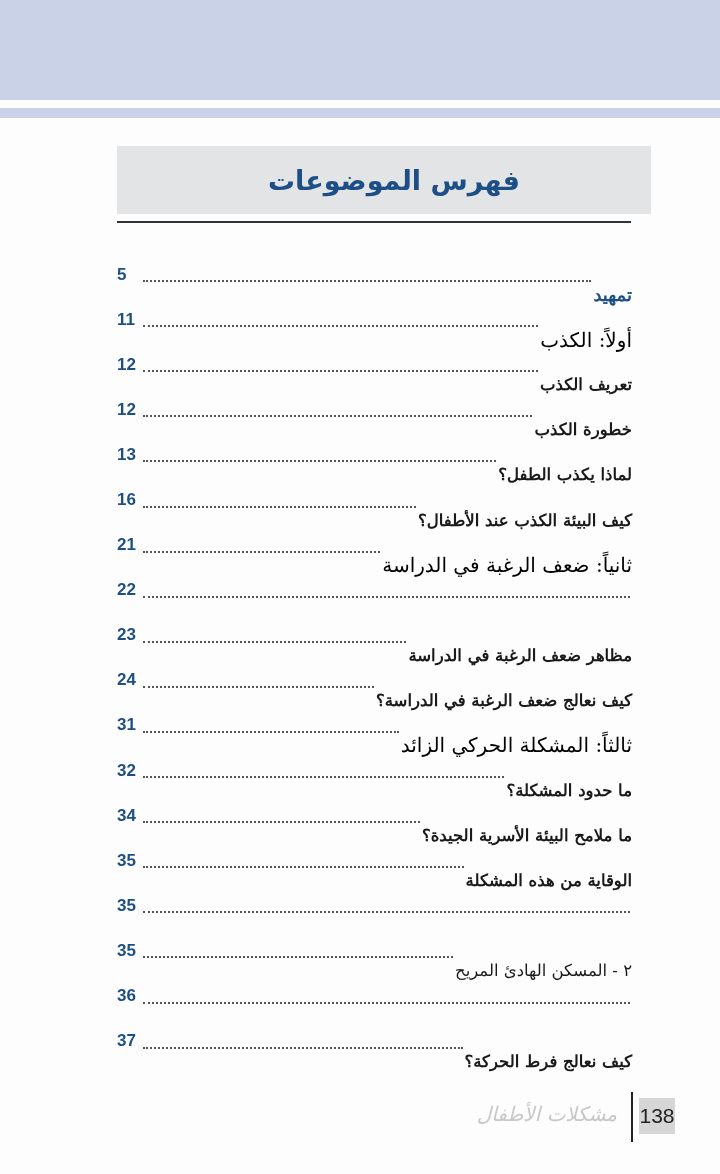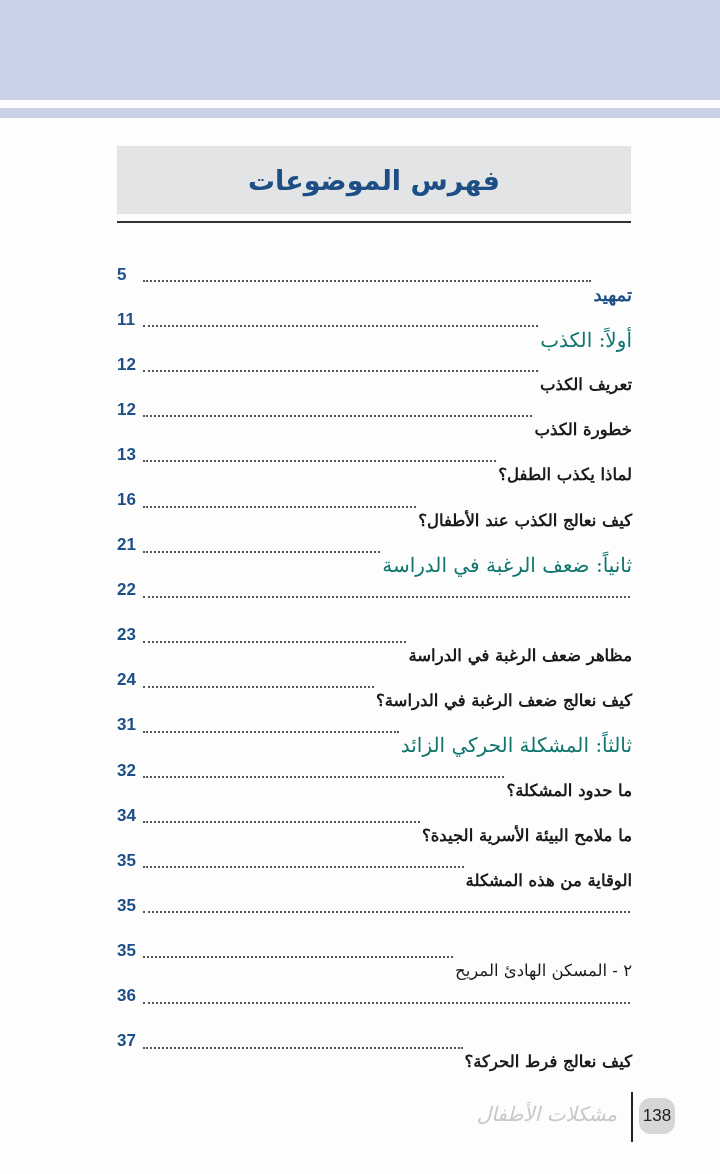--- a/index.html
+++ b/index.html
@@ -12,60 +12,60 @@
       position: absolute; left: 0; top: 0; width: 720px; height: 100px;
       background: #c9d2e6;
     }
     .top-stripe {
       position: absolute; left: 0; top: 108px; width: 720px; height: 10px;
       background: #c9d2e6;
     }
     .title-box {
       position: absolute; left: 117px; top: 146px; width: 514px; height: 68px;
       background: #e3e4e5;
-      display: flex; align-items: center; justify-content: center;
+      display: flex; align-items: center; justify-content: center; padding-left: 20px;
     }
     .title-text {
       font-family: "DejaVu Sans", sans-serif; font-weight: bold;
       font-size: 27px; color: #1d4f86; direction: rtl;
     }
     .title-rule {
       position: absolute; left: 117px; top: 221px; width: 514px; height: 2px;
       background: #333;
     }
     .toc {
       position: absolute; left: 117px; top: 252px; width: 515px;
     }
     .toc-row {
       height: 45.1px; display: flex; align-items: center; direction: rtl;
     }
     .entry-label {
       white-space: nowrap; font-family: "DejaVu Serif", serif;
       font-size: 16.5px; font-weight: bold; color: #1a1a1a; margin-top: 40px;
     }
     .toc-row.section .entry-label {
-      font-size: 20px; font-weight: normal; color: #0f766e;
+      font-size: 20px; font-weight: normal; color: #000000;
     }
     .toc-row.numbered .entry-label { font-weight: normal; }
     .toc-row.intro .entry-label { color: #1d4f86; font-size: 18px; }
     .leader {
       flex: 1; margin: 0 2px; height: 1px;
       border-bottom: 2px dotted #555; align-self: center; margin-top: 12px;
     }
     .page-num {
       font-family: "Liberation Sans", sans-serif; font-weight: bold;
       font-size: 17px; color: #1d4f86; direction: ltr; min-width: 24px; text-align: left;
     }
     .footer {
       position: absolute; top: 1092px; left: 0; width: 720px; height: 50px;
     }
     .footer-num-box {
       position: absolute; left: 639px; top: 6px; width: 36px; height: 36px;
       background: #d6d6d6; display: flex; align-items: center; justify-content: center;
-      font-family: "Liberation Sans", sans-serif; font-size: 17px; color: #222; border-radius: 12px;
+      font-family: "Liberation Sans", sans-serif; font-size: 21px; color: #222;
     }
     .footer-divider {
       position: absolute; left: 631px; top: 0; width: 2px; height: 50px; background: #222;
     }
     .footer-title {
       position: absolute; right: 103px; top: 10px; direction: rtl;
       font-family: "DejaVu Sans", sans-serif; font-size: 20px; color: #c8c8c8; font-style: italic;
     }
   </style>
 </head>
@@ -99,21 +99,21 @@
     <span class="entry-label">خطورة الكذب</span>
     <span class="leader"></span>
     <span class="page-num">12</span>
   </div>
   <div class="toc-row">
     <span class="entry-label">لماذا يكذب الطفل؟</span>
     <span class="leader"></span>
     <span class="page-num">13</span>
   </div>
   <div class="toc-row">
-    <span class="entry-label">كيف نعالج الكذب عند الأطفال؟</span>
+    <span class="entry-label">كيف البيئة الكذب عند الأطفال؟</span>
     <span class="leader"></span>
     <span class="page-num">16</span>
   </div>
   <div class="toc-row section">
     <span class="entry-label">ثانياً: ضعف الرغبة في الدراسة</span>
     <span class="leader"></span>
     <span class="page-num">21</span>
   </div>
   <div class="toc-row">
     <span class="leader"></span>

